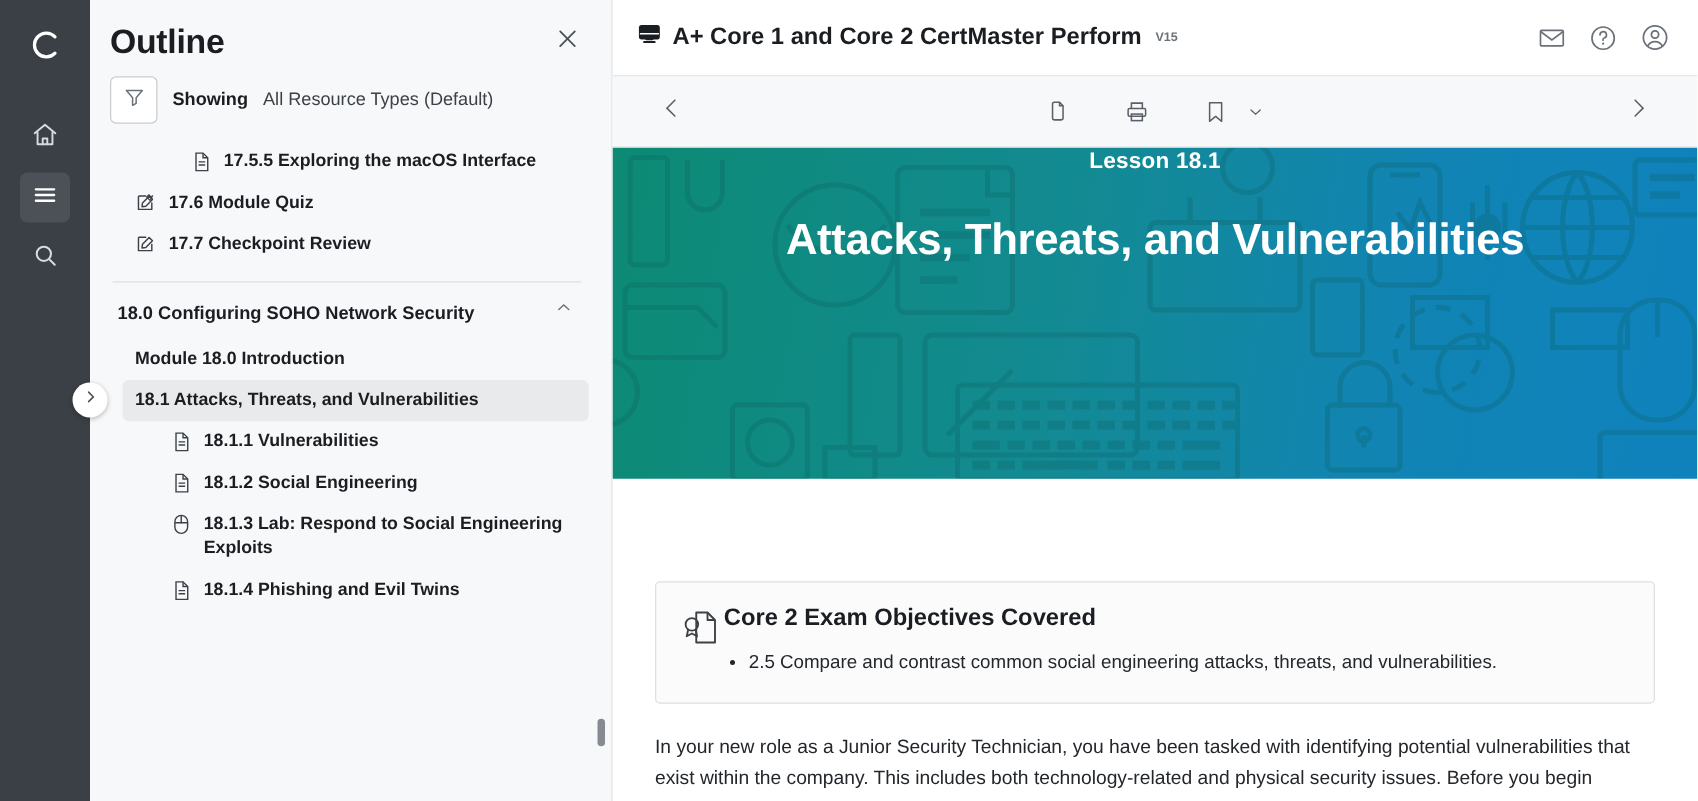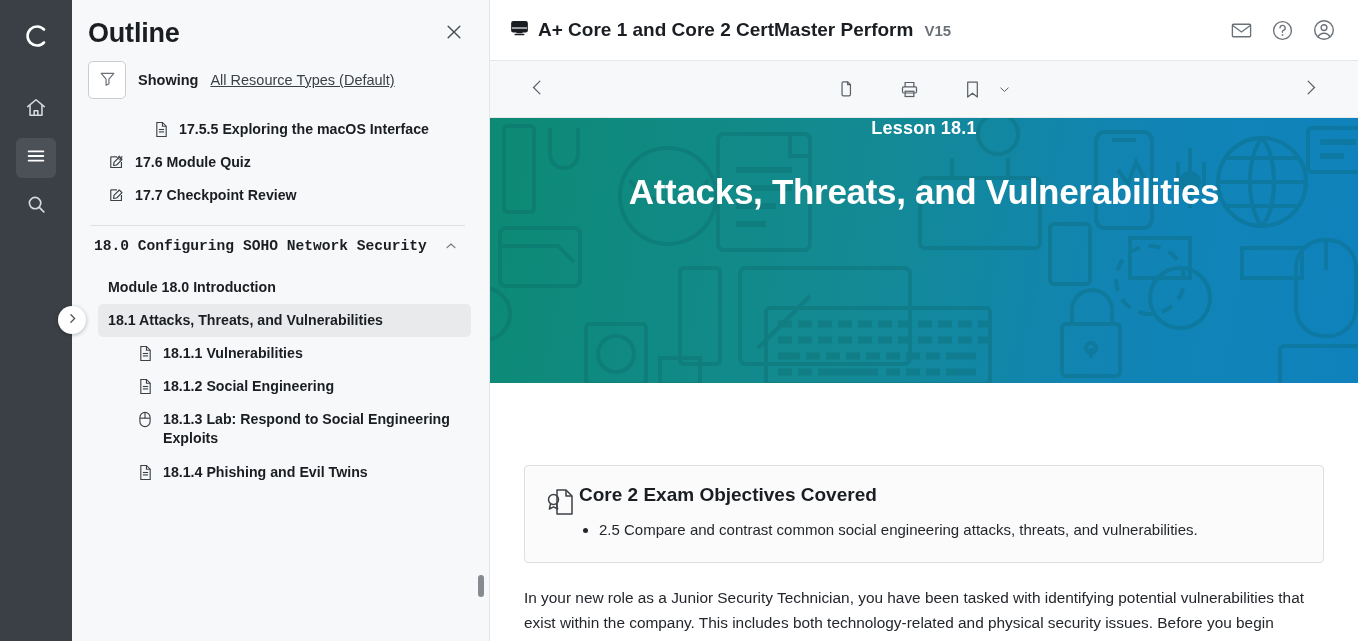--- a/index.html
+++ b/index.html
@@ -50,43 +50,43 @@
   .filter-row {
     display: flex; align-items: center; gap: 12px;
     padding: 6px 16px 14px 16px;
   }
   .filter-btn {
     width: 38px; height: 38px; border: 1px solid #c9ccd1; border-radius: 5px;
     background: #ffffff; display: flex; align-items: center; justify-content: center;
     cursor: pointer; flex: 0 0 38px;
   }
   .showing-label { font-size: 14.5px; font-weight: bold; color: #1a1d21; }
-  .showing-value { font-size: 14.5px; color: #3c4147; text-decoration: underline; }
+  .showing-value { font-size: 14.5px; color: #3c4147; }
 
   .outline-scroll {
     flex: 1; overflow: hidden; position: relative;
     padding: 0 18px 0 12px;
   }
   .item {
     display: flex; align-items: flex-start; gap: 9px;
     padding: 7px 10px; border-radius: 5px; cursor: pointer;
     line-height: 1.35;
   }
   .item .ico { flex: 0 0 18px; width:18px; padding-top: 1px; display:flex; justify-content:center; }
   .item .txt { font-size: 14.2px; color: #1a1d21; font-weight: bold; }
   .lvl3 { margin-left: 58px; }
   .lvl2 { margin-left: 42px; }
   .lvl1 { margin-left: 14px; }
   .item.plain .txt { font-weight: bold; }
   .item.selected { background: #e8eaec; }
   .divider { height: 1px; background: #dcdfe3; margin: 12px 6px 0 6px; }
 
   .section-head {
-    display: flex; align-items: flex-start; justify-content: space-between;
-    padding: 12px 12px 12px 10px; cursor: pointer; font-family: Liberation Mono, monospace;
+    display: flex; align-items: flex-end; justify-content: space-between;
+    padding: 12px 12px 12px 10px; cursor: pointer;
   }
   .section-head .txt { font-size: 14.6px; font-weight: bold; color: #1a1d21; }
 
   .panel-scrollbar {
     position: absolute; right: 5px; top: 120px; width: 6px; bottom: 6px;
     background: transparent;
   }
   .panel-thumb {
     position: absolute; left: 0; width: 6px; border-radius: 3px;
     background: #868b91; top: 455px; height: 22px; cursor: pointer;
@@ -102,21 +102,21 @@
 
   
   .main { flex: 1; height: 641px; display: flex; flex-direction: column; background: #ffffff; min-width: 0; }
   .main-head {
     height: 60px; flex: 0 0 60px;
     display: flex; align-items: center; justify-content: space-between;
     padding: 0 22px 0 20px; background: #ffffff;
   }
   .course-title-wrap { display: flex; align-items: center; gap: 9px; }
   .course-title { font-size: 19px; font-weight: bold; color: #1a1d21; }
-  .course-ver { font-size: 15px; color: #6b7178; font-weight: bold; margin-left: 2px; }
+  .course-ver { font-size: 10px; color: #6b7178; font-weight: bold; margin-left: 2px; }
   .head-icons { display: flex; align-items: center; gap: 18px; }
   .head-icon { cursor: pointer; display:flex; align-items:center; justify-content:center; }
 
   .toolbar {
     height: 58px; flex: 0 0 58px;
     background: #f7f8f9; border-top: 1px solid #e6e8ea; border-bottom: 1px solid #e6e8ea;
     display: flex; align-items: center; position: relative;
     padding: 0 38px;
   }
   .tb-center { position: absolute; left: 0; right: 0; display: flex; align-items: center; justify-content: center; gap: 42px; }

